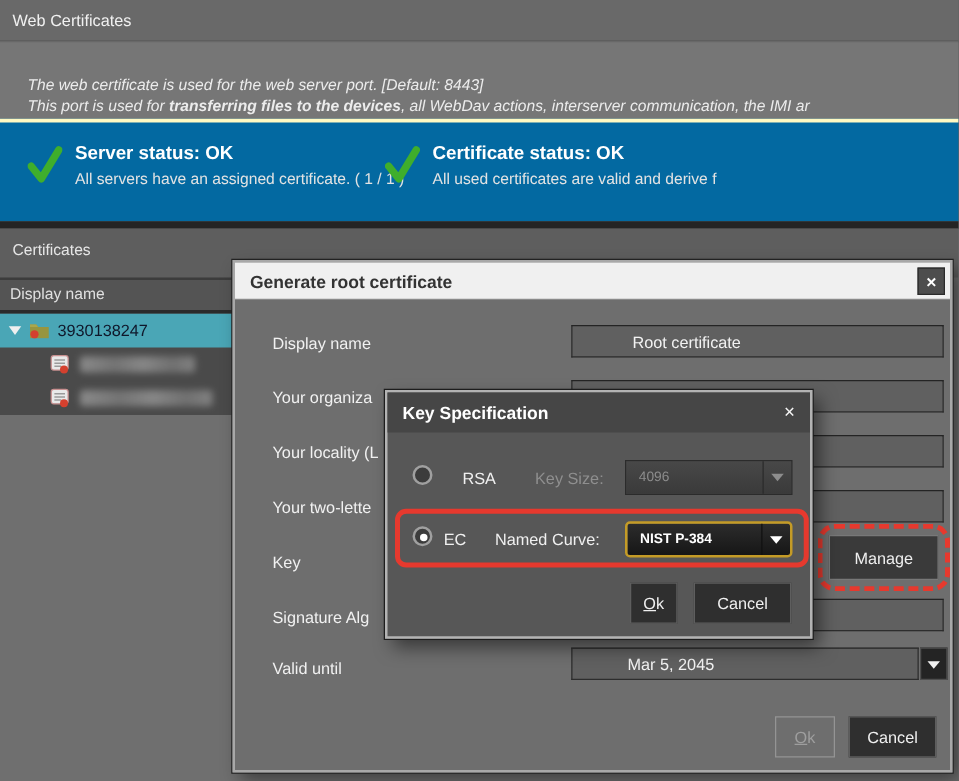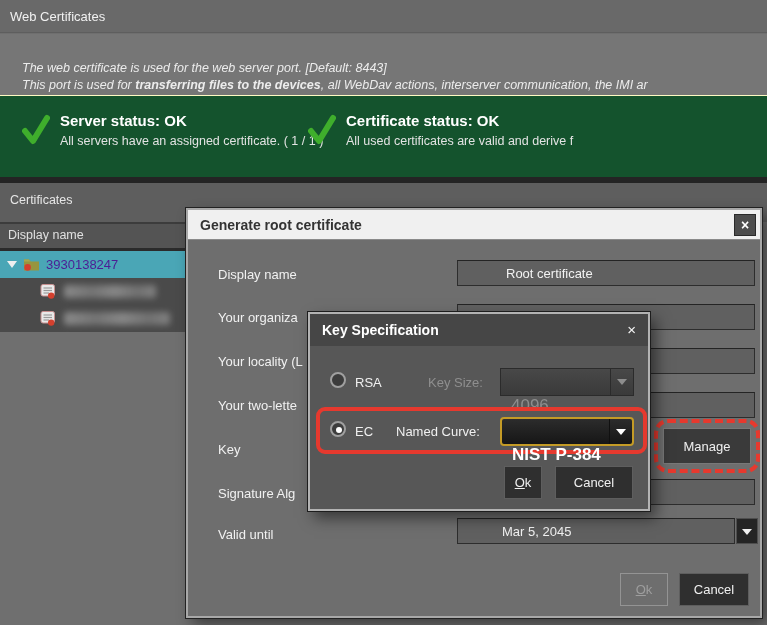--- a/index.html
+++ b/index.html
@@ -14,21 +14,21 @@
   .topbar span { position:absolute; left:10px; top:0; line-height:33px;
     font-size:13px; color:#f1f1f1; }
   
   .info { position:absolute; left:0; top:34px; width:767px; height:61px;
     background:#767676; padding:26px 0 0 22px; }
   .info-line { font-size:12.5px; font-style:italic; color:#ececec;
     line-height:17px; white-space:nowrap; }
   .info-line b { font-weight:bold; }
   
   .status { position:absolute; left:0; top:95px; width:767px; height:82px;
-    background:#14532d; border-top:1px solid #fef9c3; }
+    background:#0369a1; border-top:3px solid #fef9c3; }
   .status-block { position:absolute; top:16px; display:flex; align-items:flex-start; }
   .status-block.b1 { left:22px; }
   .status-block.b2 { left:308px; }
   .check-ic { width:28px; height:32px; margin-top:2px; flex:0 0 auto; }
   .status-text { margin-left:10px; white-space:nowrap; }
   .status-title { font-size:15px; font-weight:bold; color:#ffffff; }
   .status-detail { font-size:12.5px; color:#e3e3e3; margin-top:5px; }
   
   .hr-dark { position:absolute; left:0; top:177px; width:767px; height:6px; background:#242424; }
   
@@ -38,21 +38,21 @@
   .col-header { position:absolute; left:0; top:39px; width:186px; height:29px;
     background:#545454; border-top:2px solid #3c3c3c; border-bottom:3px solid #2b2b2b;
     color:#e0e0e0; font-size:12.5px; line-height:23px; padding-left:8px; }
   .tree { position:absolute; left:0; top:68px; width:186px; height:81px; background:#4a4a4a; }
   .tree-row { position:relative; width:100%; height:27px; }
   .tree-row.selected { background:#4aa6b6; }
   .expander { position:absolute; left:7px; top:10px; width:0; height:0;
     border-left:5px solid transparent; border-right:5px solid transparent;
     border-top:7px solid #efefef; }
   .folder-ic { position:absolute; left:23px; top:6px; }
-  .tree-label { position:absolute; left:46px; top:0; line-height:27px; font-size:13px; color:#4c1d95; }
+  .tree-label { position:absolute; left:46px; top:0; line-height:27px; font-size:13px; color:#0f172a; }
   .cert-ic { position:absolute; left:40px; top:5px; }
   .redacted { position:absolute; left:64px; top:7px; height:13px; border-radius:3px;
     background:linear-gradient(90deg,#9a9a9a,#7e7e7e 30%,#969696 55%,#7a7a7a 80%,#8f8f8f);
     filter:blur(3px); opacity:.8; }
   .redacted.r1 { width:92px; }
   .redacted.r2 { width:106px; }
   
   .dialog { position:absolute; left:186px; top:208px; width:576px; height:410px;
     background:#6e6e6e; border:2px solid #a8a8a8; z-index:10;
     box-shadow:0 0 0 1px #222, 6px 7px 14px rgba(0,0,0,.45); }
@@ -92,21 +92,21 @@
     font-size:15px; color:#f5f5f5; cursor:default; }
   .radio { position:absolute; width:16px; height:16px; border-radius:50%;
     background:#3c3c3c; border:2px solid #a0a0a0; }
   .radio.sel::after { content:""; position:absolute; left:4px; top:4px;
     width:6px; height:6px; border-radius:50%; background:#ffffff; }
   .ks-label { position:absolute; font-size:13px; color:#f0f0f0; white-space:nowrap; }
   .ks-label.dim { color:#8f8f8f; }
   .dd { position:absolute; width:134px; height:28px; }
   .dd-disabled { background:linear-gradient(#484848,#3a3a3a); border:1px solid #2b2b2b; }
   .dd-gold { background:linear-gradient(#2c2c2c,#161616); border:2px solid #c49b26; border-radius:4px; }
-  .dd-val { position:absolute; left:10px; top:0; line-height:26px; font-size:17px;margin-top:24px; }
+  .dd-val { position:absolute; left:10px; top:0; line-height:26px; font-size:11px; }
   .dd-disabled .dd-val { color:#8d8d8d; line-height:26px; }
   .dd-gold .dd-val { color:#ffffff; font-weight:bold; line-height:24px; }
   .dd-arrow { position:absolute; right:0; top:0; width:23px; height:100%; border-left:1px solid #2b2b2b; }
   .dd-gold .dd-arrow { border-left:1px solid #101010; }
   .dd-arrow .tri { position:absolute; left:6px; top:50%; margin-top:-3px; width:0; height:0;
     border-left:5px solid transparent; border-right:5px solid transparent; border-top:6px solid #8d8d8d; }
   .dd-gold .dd-arrow .tri { border-top-color:#ffffff; }
   .annot-solid { position:absolute; left:6px; top:93px; width:331px; height:47px;
     border:4px solid #e6392e; border-radius:9px; pointer-events:none; }
 </style>
@@ -222,21 +222,21 @@
     <button class="btn btn-dark" style="left:491px; top:363px; width:70px;">Cancel</button>
   </div>
 
   <div class="keyspec">
     <div class="ks-title">
       <span class="t">Key Specification</span>
       <span class="ks-close">×</span>
     </div>
 
     <span class="radio" style="left:20px; top:58px;"></span>
-    <span class="ks-label" style="left:45px; top:61px;">RSA</span>
+    <span class="ks-label" style="left:60px; top:61px;">RSA</span>
     <span class="ks-label dim" style="left:118px; top:61px;">Key Size:</span>
     <div class="dd dd-disabled" style="left:190px; top:54px;">
       <span class="dd-val">4096</span>
       <span class="dd-arrow">
           <i class="tri"></i>
         </span>
     </div>
 
     <div class="annot-solid"></div>
     <span class="radio sel" style="left:20px; top:107px;"></span>

